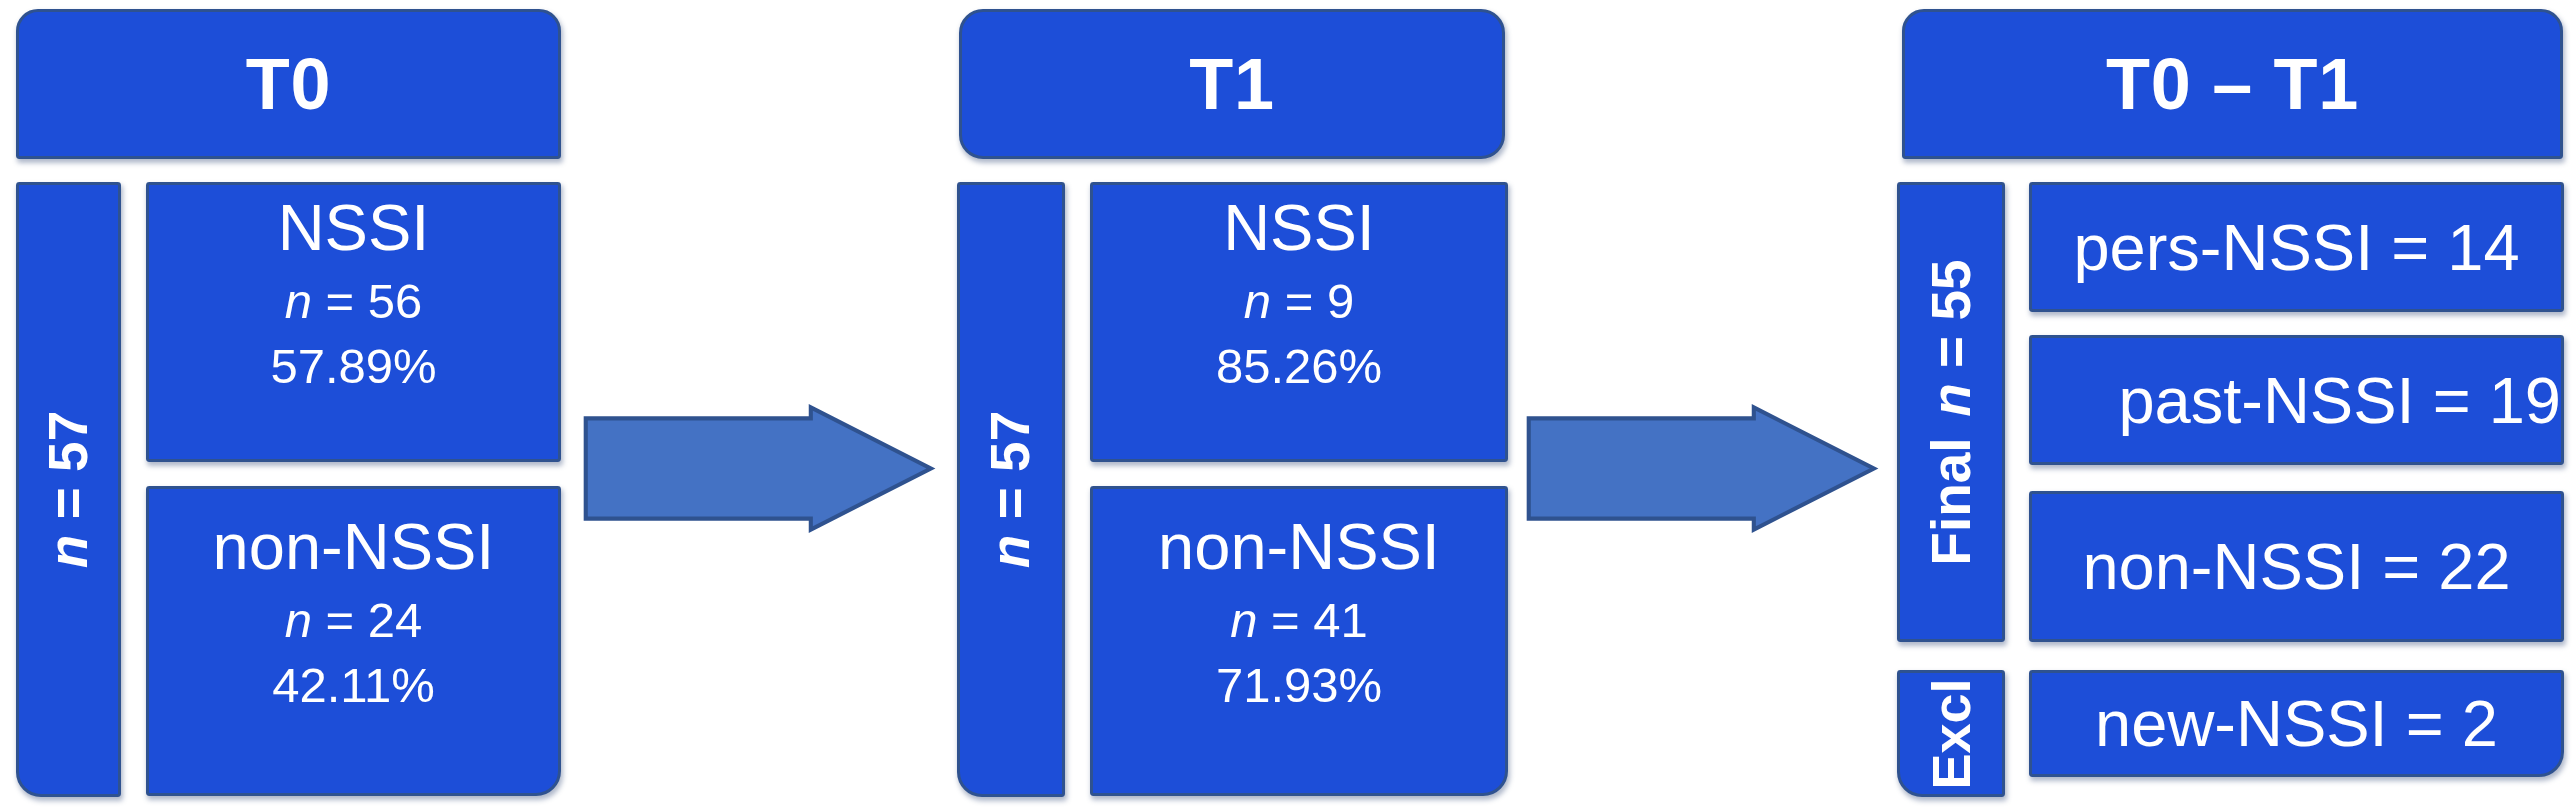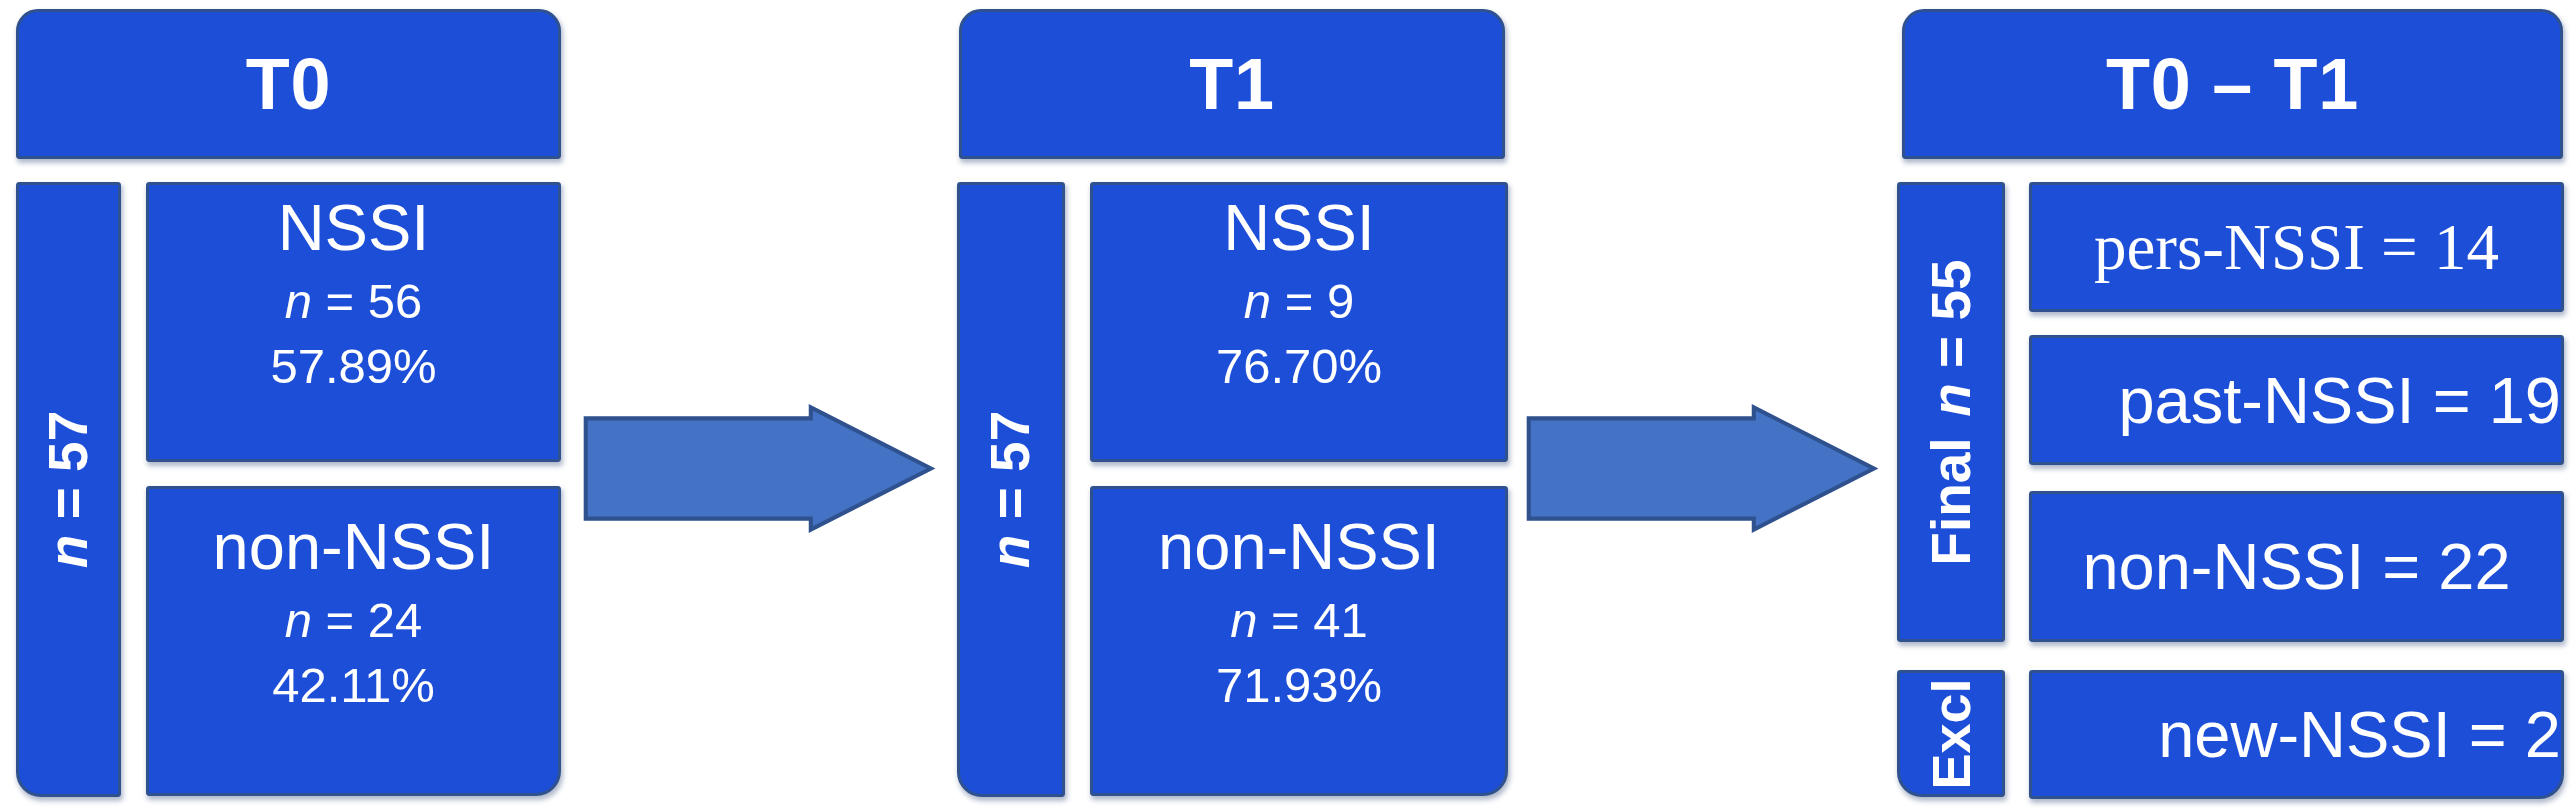--- a/index.html
+++ b/index.html
@@ -55,34 +55,34 @@
   .arrow { position: absolute; }
 
   
   #p1h  { left: 16px;   top: 9px;  width: 545px; height: 150px; }
   #p1s  { left: 16px;   top: 182px; width: 105px; height: 615px; border-radius: 3.4px 3.4px 3.4px 25px; }
   #p1b1 { left: 146px;  top: 182px; width: 415px; height: 280px; }
   #p1b2 { left: 146px;  top: 486px; width: 415px; height: 310px; border-radius: 3.4px 3.4px 25px 3.4px; }
   #arrow1 { left: 582px; top: 404px; }
 
   
-  #p2h  { left: 959px; top: 9px;  width: 546px; height: 150px; }
+  #p2h  { left: 959px; top: 9px;  width: 546px; height: 150px; border-radius: 24px; }
   #p2s  { left: 957px; top: 182px; width: 108px; height: 615px; border-radius: 3.4px 3.4px 3.4px 25px; }
   #p2b1 { left: 1090px; top: 182px; width: 418px; height: 280px; }
   #p2b2 { left: 1090px; top: 486px; width: 418px; height: 310px; border-radius: 3.4px 3.4px 25px 3.4px; }
   #arrow2 { left: 1525px; top: 404px; }
 
   
   #p3h  { left: 1902px; top: 9px;  width: 661px; height: 150px; }
   #p3sf { left: 1897px; top: 182px; width: 108px; height: 460px; }
   #p3se { left: 1897px; top: 670px; width: 108px; height: 127px; border-radius: 3.4px 3.4px 3.4px 25px; }
-  #p3r1 { left: 2029px; top: 182px; width: 535px; height: 130px; font-family: Liberation Serif, serif; }
+  #p3r1 { left: 2029px; top: 182px; width: 535px; height: 130px; }
   #p3r2 { left: 2029px; top: 335px; width: 535px; height: 130px; justify-content: flex-end; }
   #p3r3 { left: 2029px; top: 491px; width: 535px; height: 151px; text-align: center; }
-  #p3r4 { left: 2029px; top: 670px; width: 535px; height: 129px; border-radius: 3.4px 3.4px 25px 3.4px; justify-content: flex-end; }
+  #p3r4 { left: 2029px; top: 670px; width: 535px; height: 107px; border-radius: 3.4px 3.4px 25px 3.4px; }
   #p3se .vtext { font-size: 54px; }
 </style>
 </head>
 <body>
 
 <div id="canvas">
 
   <div class="box header" id="p1h">T0</div>
 
   <div class="box" id="p1s">
@@ -107,21 +107,21 @@
 
   <div class="box header" id="p2h">T1</div>
 
   <div class="box" id="p2s">
     <span class="vtext"><i class="it">n</i><span> = 57</span></span>
   </div>
 
   <div class="box stack" id="p2b1">
     <div class="title-line">NSSI</div>
     <div class="n-line"><i class="it">n</i><span> = 9</span></div>
-    <div class="pct-line">76.70%</div>
+    <div class="pct-line">85.26%</div>
   </div>
 
   <div class="box stack" id="p2b2">
     <div class="title-line">non-NSSI</div>
     <div class="n-line"><i class="it">n</i><span> = 41</span></div>
     <div class="pct-line">71.93%</div>
   </div>
 
   <svg class="arrow" id="arrow2" width="354" height="129" viewBox="0 0 515 188">
     <polygon points="5,21 333,21 333,5 508,94 333,183 333,167 5,167" fill="#4472C4" stroke="#2F528F" stroke-width="6" stroke-linejoin="miter"></polygon>

